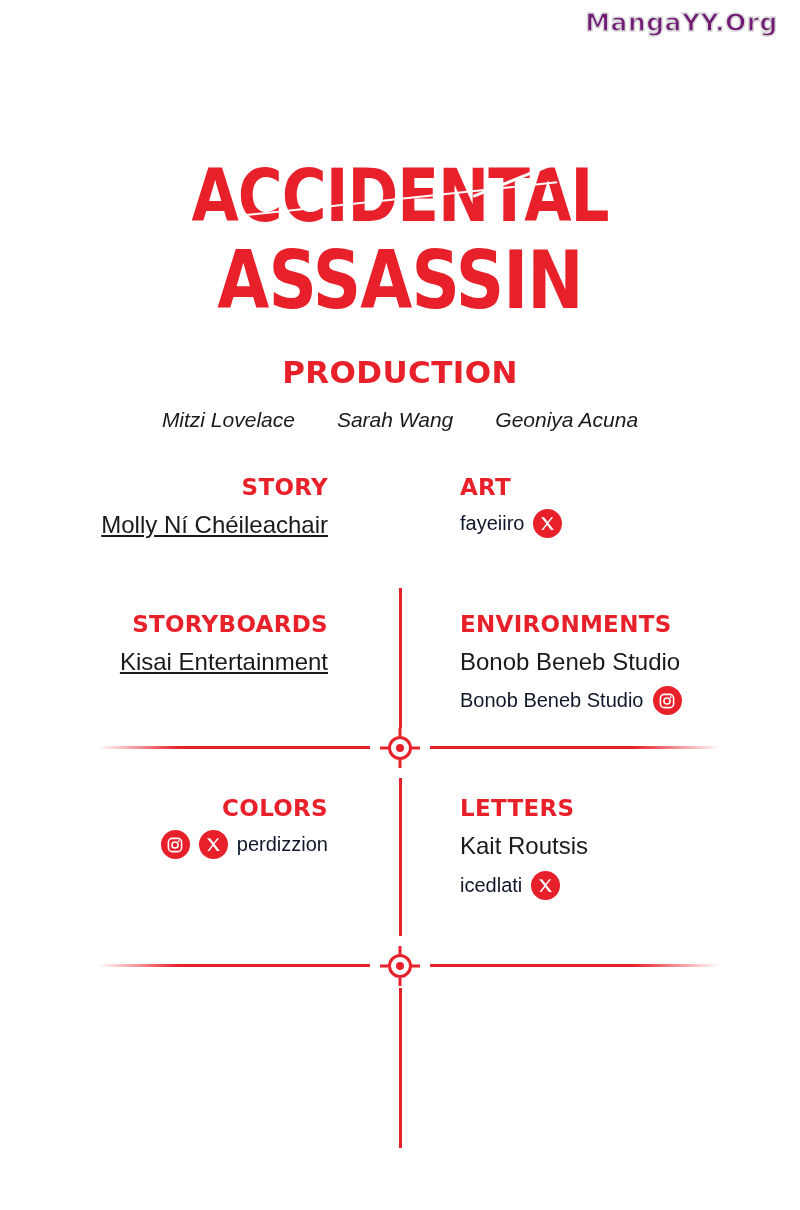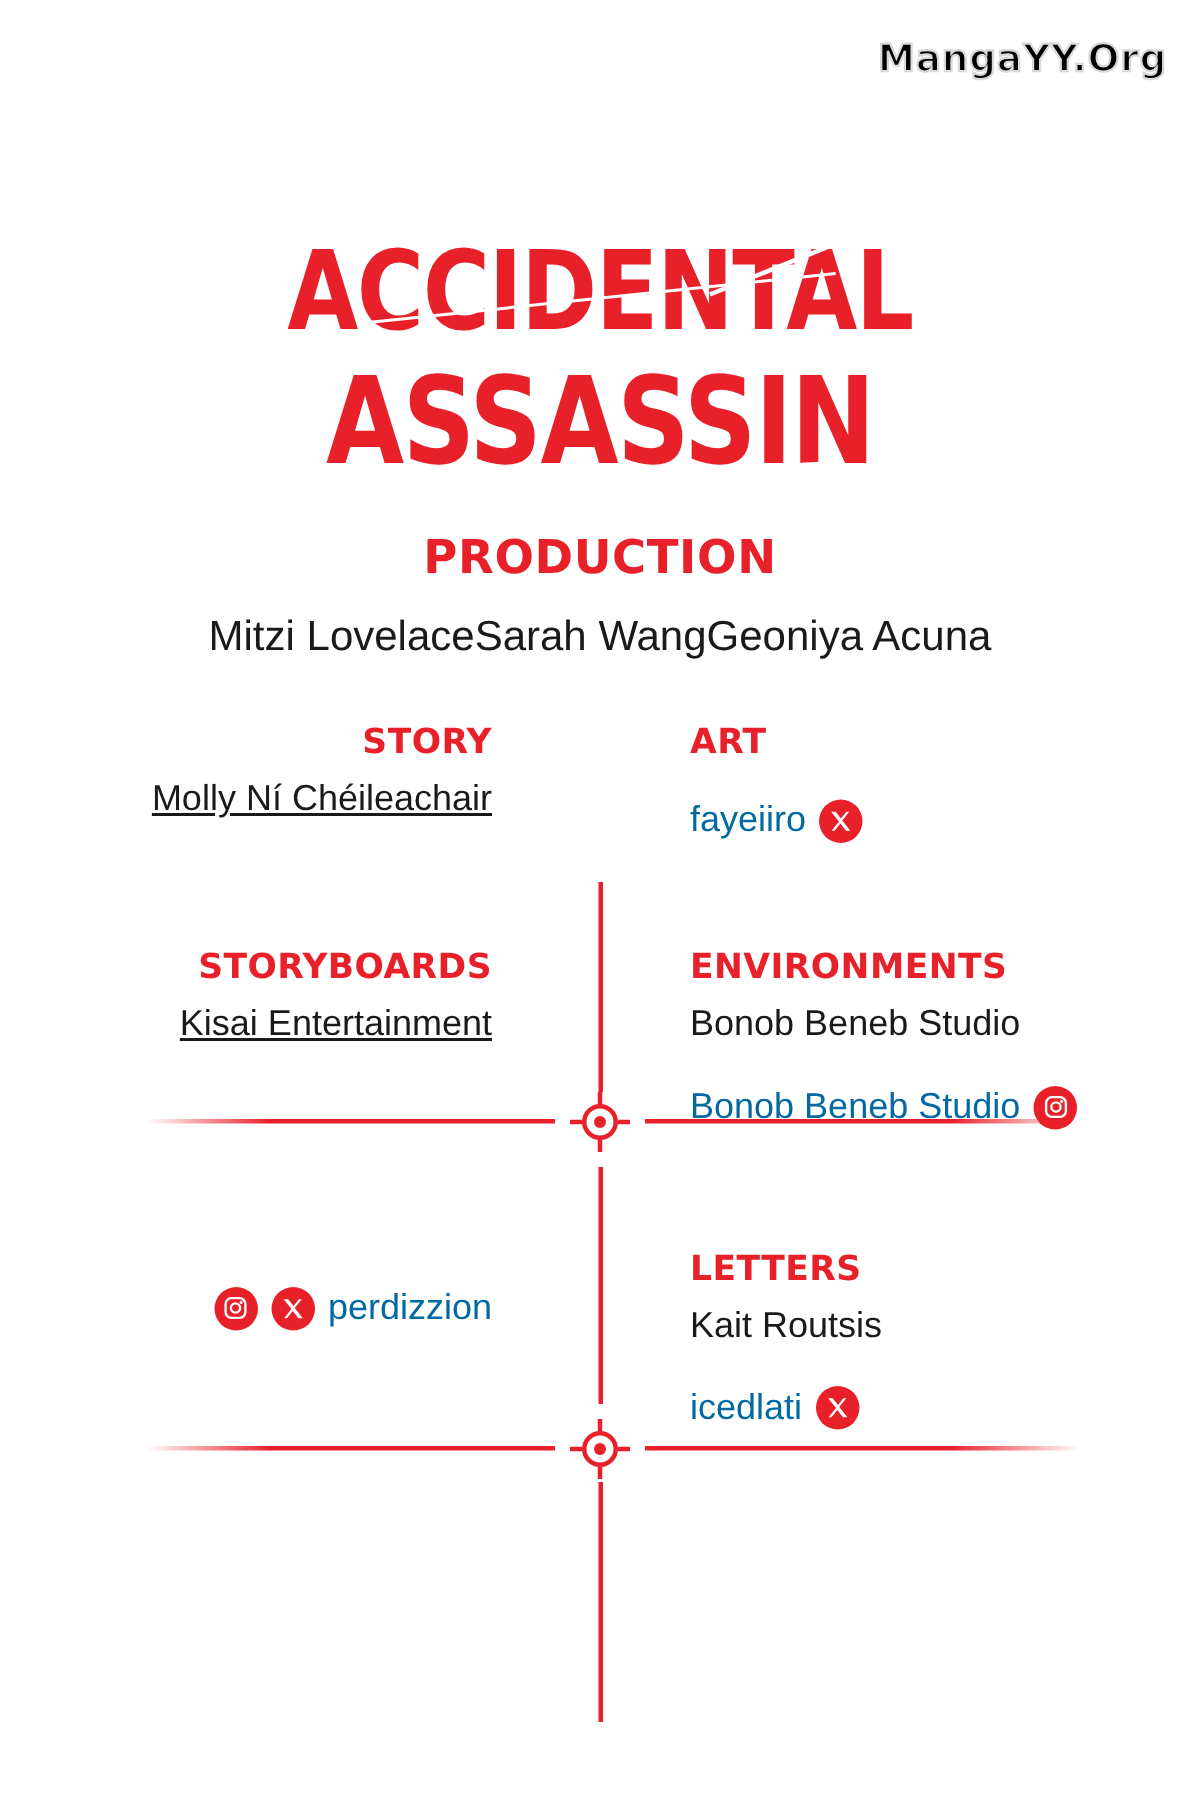--- a/index.html
+++ b/index.html
@@ -11,27 +11,27 @@
     height: 1210px;
     background: #ffffff;
     font-family: "Liberation Sans", sans-serif;
     overflow: hidden;
     position: relative;
   }
 
   
   .watermark {
     position: absolute;
-    top: 24px;
+    top: 8px;
     right: 22px;
     font-family: "DejaVu Sans", sans-serif;
     font-size: 25px;
     font-weight: bold;
     letter-spacing: 0.5px;
-    color: #000000;
+    color: #701a75;
     -webkit-text-stroke: 1.5px #d9d9d9;
     text-shadow: 0 1px 0 #e8e8e8;
     user-select: none;
   }
 
   
   .credits {
     position: absolute;
     top: 0;
     left: 0;
@@ -102,22 +102,24 @@
     color: #e8202a;
     letter-spacing: 0.4px;
   }
   .production {
     margin-top: 48px;
   }
   .production .names {
     margin-top: 18px;
     display: flex;
     justify-content: center;
-    font-size: 28px;
+    gap: 42px;
+    font-size: 21px;
     color: #1a1a1a;
+    font-style: italic;
   }
 
   
   .grid {
     margin-top: 26px;
     position: relative;
   }
   .row {
     display: flex;
     position: relative;
@@ -147,23 +149,23 @@
     color: #1a1a1a;
     margin-top: 10px;
     line-height: 1.28;
     white-space: nowrap;
   }
   .col.left .name { justify-content: flex-end; text-decoration: underline; }
   .name-row {
     display: flex;
     align-items: center;
     gap: 9px;
-    margin-top: 25px;
-    font-size: 24px;
-    color: #0369a1;
+    margin-top: 9px;
+    font-size: 20px;
+    color: #0f172a;
   }
   .col.left .name-row { justify-content: flex-end; }
   .col.right .name-row { justify-content: flex-start; }
 
   
   .vline {
     position: absolute;
     left: 399px;
     width: 3px;
     background: #e8202a;
@@ -275,20 +277,21 @@
               <circle cx="12" cy="12" r="4.1" fill="none" stroke="#ffffff" stroke-width="2.1"></circle>
               <circle cx="17" cy="7" r="1.35" fill="#ffffff"></circle>
             </svg>
           </span>
         </div>
       </div>
     </div>
 
     <div class="row" style="padding-top:72px;">
       <div class="col left">
+        <div class="head">COLORS</div>
         <div class="name-row">
           <span class="badge">
             <svg width="18" height="18" viewBox="0 0 24 24" aria-hidden="true">
               <rect x="3.2" y="3.2" width="17.6" height="17.6" rx="5.2" fill="none" stroke="#ffffff" stroke-width="2.1"></rect>
               <circle cx="12" cy="12" r="4.1" fill="none" stroke="#ffffff" stroke-width="2.1"></circle>
               <circle cx="17" cy="7" r="1.35" fill="#ffffff"></circle>
             </svg>
           </span>
           <span class="badge">
             <svg width="17" height="17" viewBox="0 0 24 24" aria-hidden="true">

